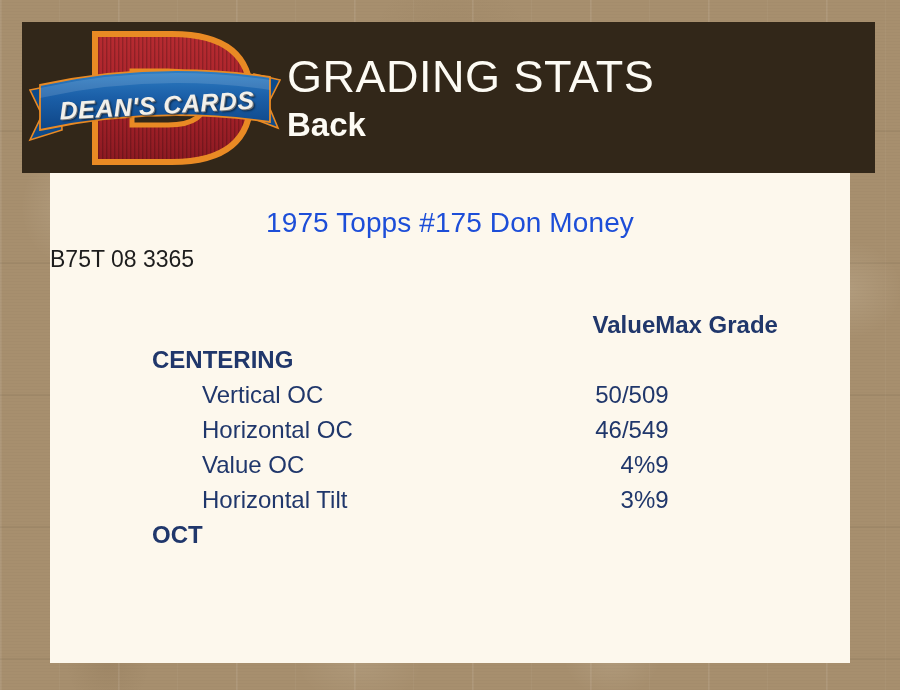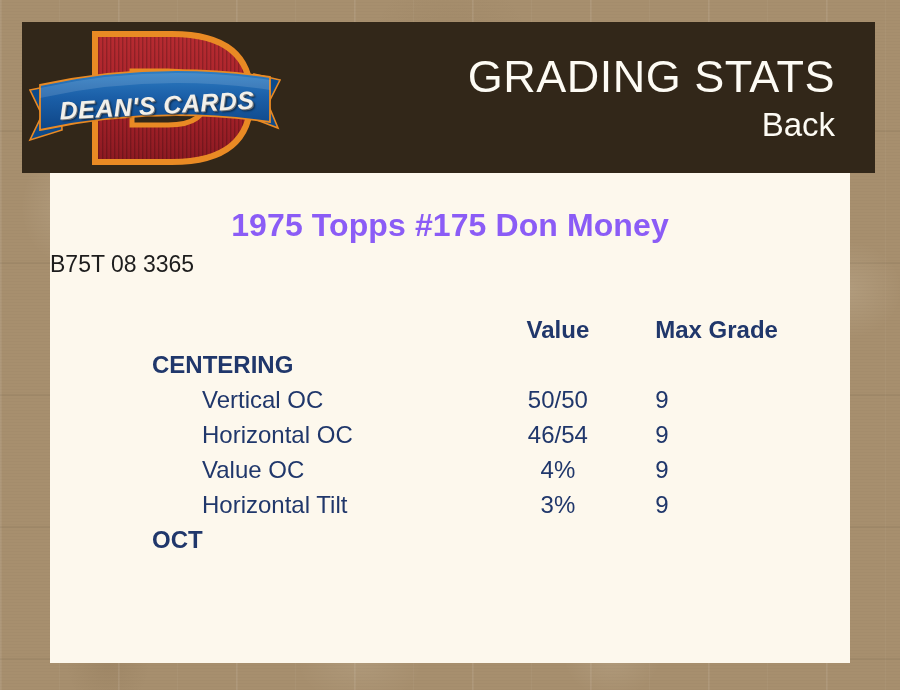--- a/index.html
+++ b/index.html
@@ -92,54 +92,54 @@
     letter-spacing: .5px;
     color: #f2f0ea;
     text-shadow: 1px 1px 0 #6f7276, 2px 2px 2px rgba(0,0,0,.5);
     transform: rotate(-3.2deg);
     white-space: nowrap;
   }
 
   
   #title-block {
     flex: 1 1 auto;
-    text-align: right;
+    text-align: left;
     padding-right: 40px;
     color: #fdfbf4;
   }
   #page-title {
     font-size: 45px;
     font-weight: normal;
     letter-spacing: .5px;
     line-height: 52px;
   }
   #page-subtitle {
     font-size: 33px;
-    font-weight: normal;
+    font-weight: bold;
     line-height: 40px;
     margin-top: 2px;
   }
 
   
   #content-panel {
     position: absolute;
     left: 50px;
     top: 173px;
     width: 800px;
     height: 490px;
     background: #fdf8ed;
     z-index: 2;
     padding-top: 34px;
   }
 
   #card-title {
     text-align: center;
-    font-size: 32px;
-    font-weight: bold;
-    color: #8b5cf6;
+    font-size: 28px;
+    font-weight: normal;
+    color: #1d4ed8;
     letter-spacing: .1px;
   }
   #card-id {
     text-align: left;
     font-size: 23px;
     font-weight: normal;
     color: #1d1d1d;
     margin-top: 7px;
   }
 
@@ -151,21 +151,21 @@
     color: #20376b;
   }
   #stats-table th, #stats-table td {
     padding: 0;
     border: none;
     font-size: 24px;
     line-height: 35px;
     vertical-align: baseline;
   }
   .col-label   { width: 390px; text-align: left; padding-left: 102px !important; }
-  .col-value   { width: 185px; text-align: center; }
+  .col-value   { width: 185px; text-align: right; }
   .col-grade   { width: 185px; text-align: left; }
 
   thead th { font-weight: bold; font-size: 24px; }
   thead .col-label { padding-left: 102px !important; }
 
   tr.section-row td {
     font-weight: bold;
     padding-left: 102px !important;
   }
   tr.stat-row td.col-label {

